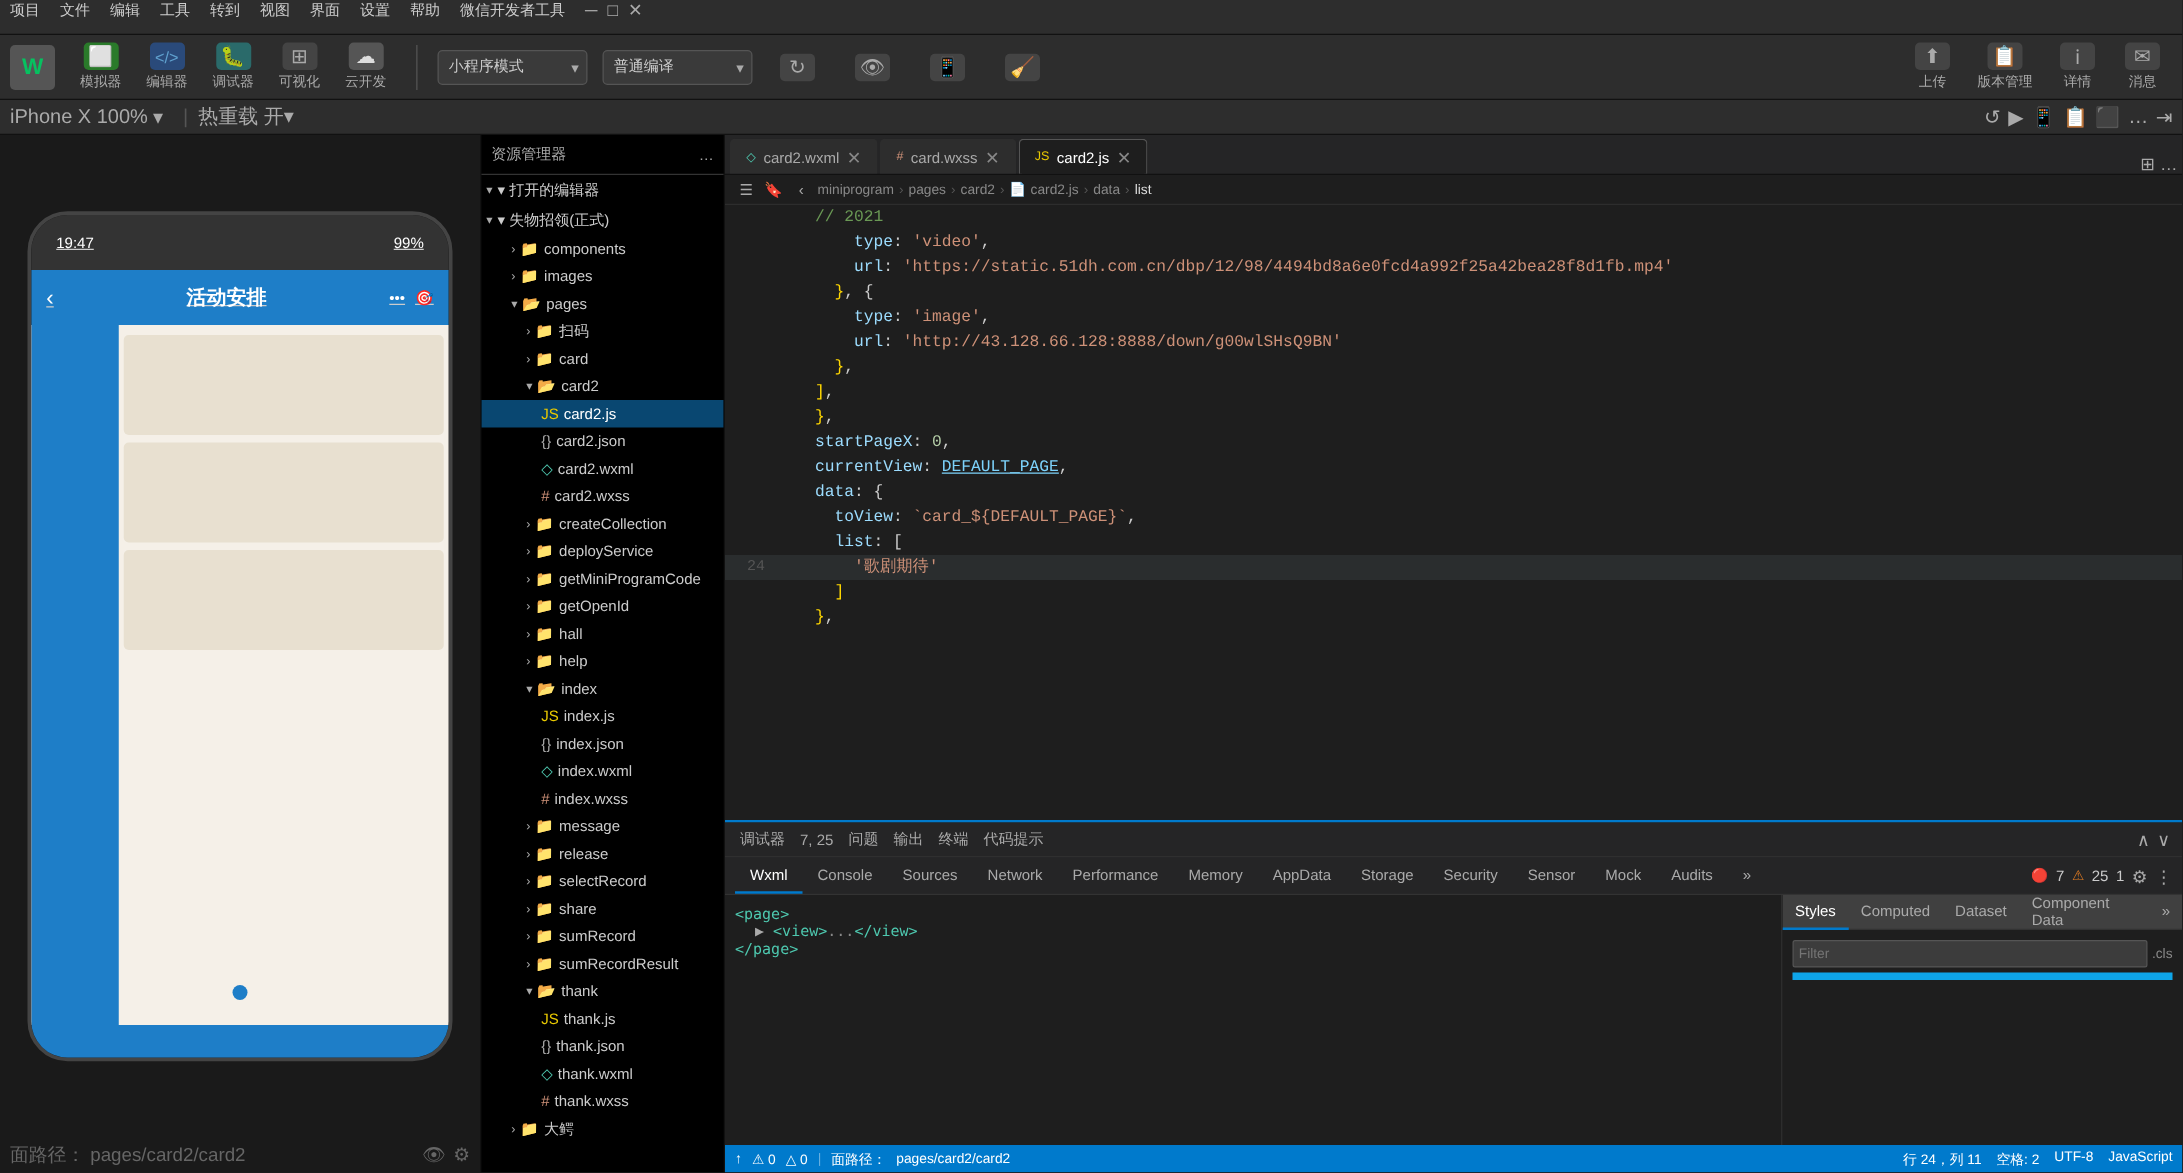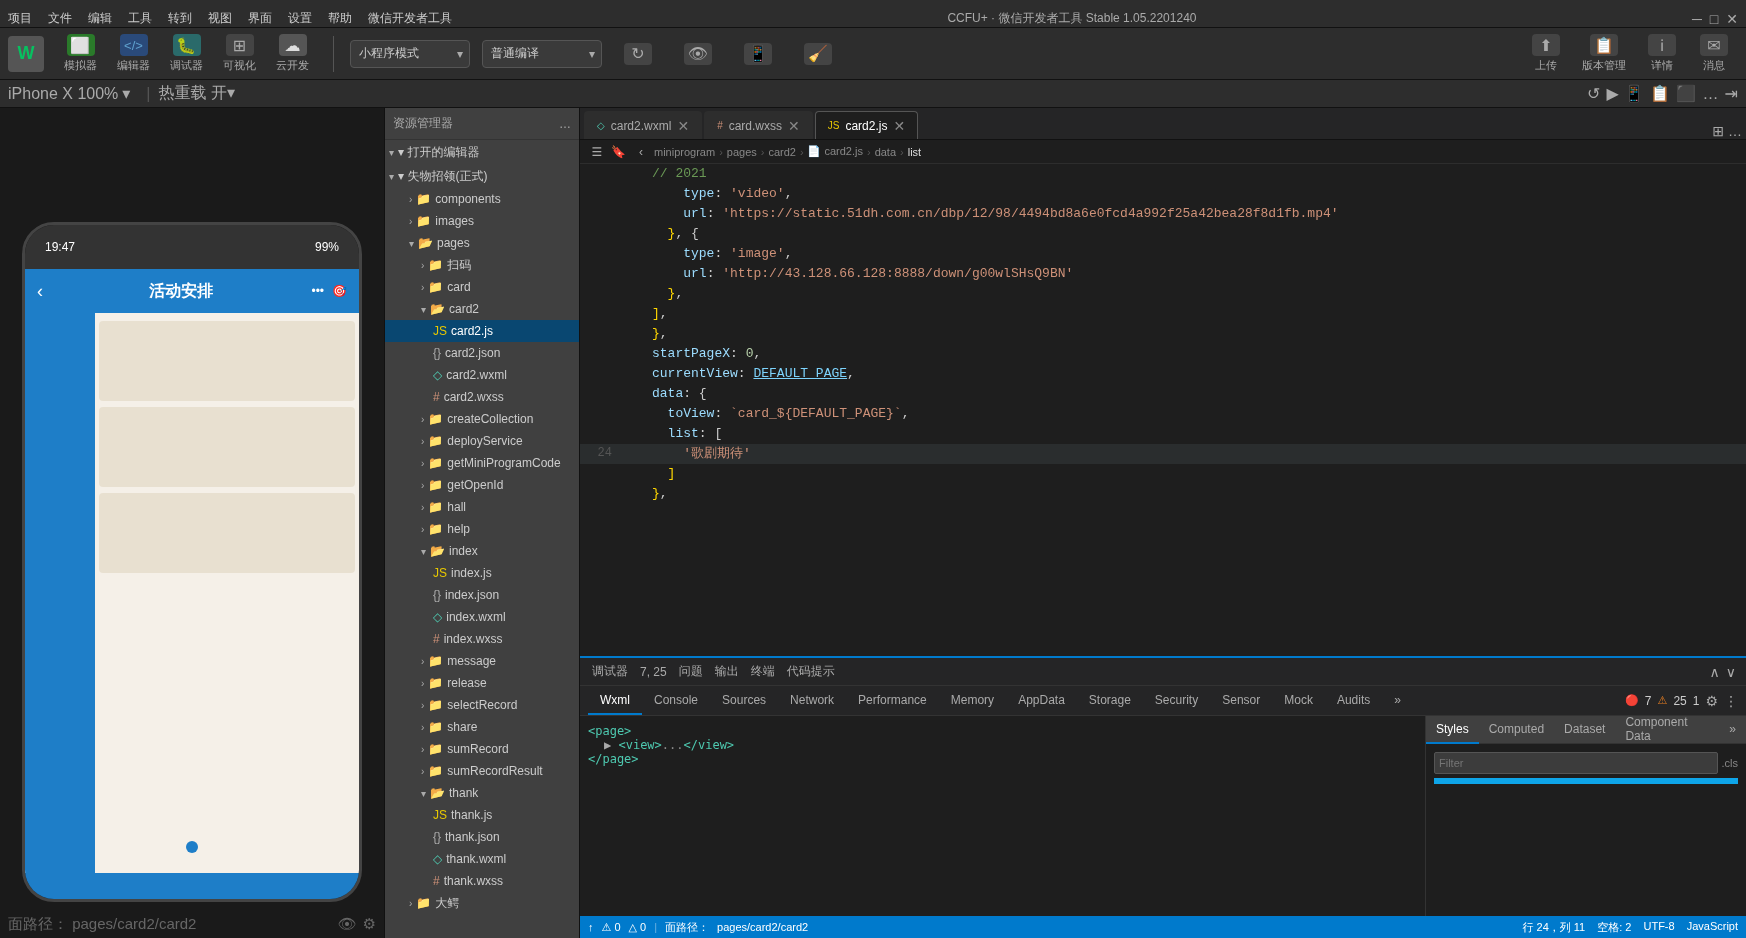--- a/index.html
+++ b/index.html
@@ -11,21 +11,21 @@
       font-size: 12px;
       background: #1e1e1e;
       color: #ccc;
     }
 
     
     .menu-bar {
       height: 28px;
       background: #2d2d2d;
       display: flex;
-      align-items: flex-end;
+      align-items: flex-start;
       padding: 0 8px;
       gap: 16px;
       border-bottom: 1px solid #111;
       flex-shrink: 0;
     }
     .menu-bar span {
       font-size: 12px;
       color: #ccc;
       cursor: pointer;
       white-space: nowrap;
@@ -163,24 +163,25 @@
       width: 385px;
       background: #1a1a1a;
       border-right: 1px solid #111;
       display: flex;
       flex-direction: column;
       flex-shrink: 0;
     }
     .phone-frame {
       flex: 1;
       display: flex;
-      align-items: flex-end;
+      align-items: center;
       justify-content: center;
       padding: 8px;
       overflow: hidden;
+      text-decoration: underline;
     }
     .phone-device {
       width: 340px;
       height: 680px;
       background: #1a1a1a;
       border-radius: 32px;
       border: 3px solid #444;
       overflow: hidden;
       position: relative;
     }
@@ -265,21 +266,21 @@
       color: #666;
     }
     .phone-footer-icons {
       display: flex;
       gap: 6px;
     }
 
     
     .filetree-panel {
       width: 195px;
-      background: #404040;
+      background: #000000;
       border-right: 1px solid #111;
       display: flex;
       flex-direction: column;
       flex-shrink: 0;
       overflow: hidden;
     }
     .filetree-header {
       height: 32px;
       display: flex;
       align-items: center;
@@ -611,21 +612,20 @@
   <span>项目</span>
   <span>文件</span>
   <span>编辑</span>
   <span>工具</span>
   <span>转到</span>
   <span>视图</span>
   <span>界面</span>
   <span>设置</span>
   <span>帮助</span>
   <span>微信开发者工具</span>
-  <span class="title">CCFU+ · 微信开发者工具 Stable 1.05.2201240</span>
   <div class="win-controls">
     <span>─</span>
     <span>□</span>
     <span>✕</span>
   </div>
 </div>
 
 <div class="toolbar">
   <div class="toolbar-logo">
     <span style="font-size:18px;font-weight:bold;color:#07c160;">W</span>

